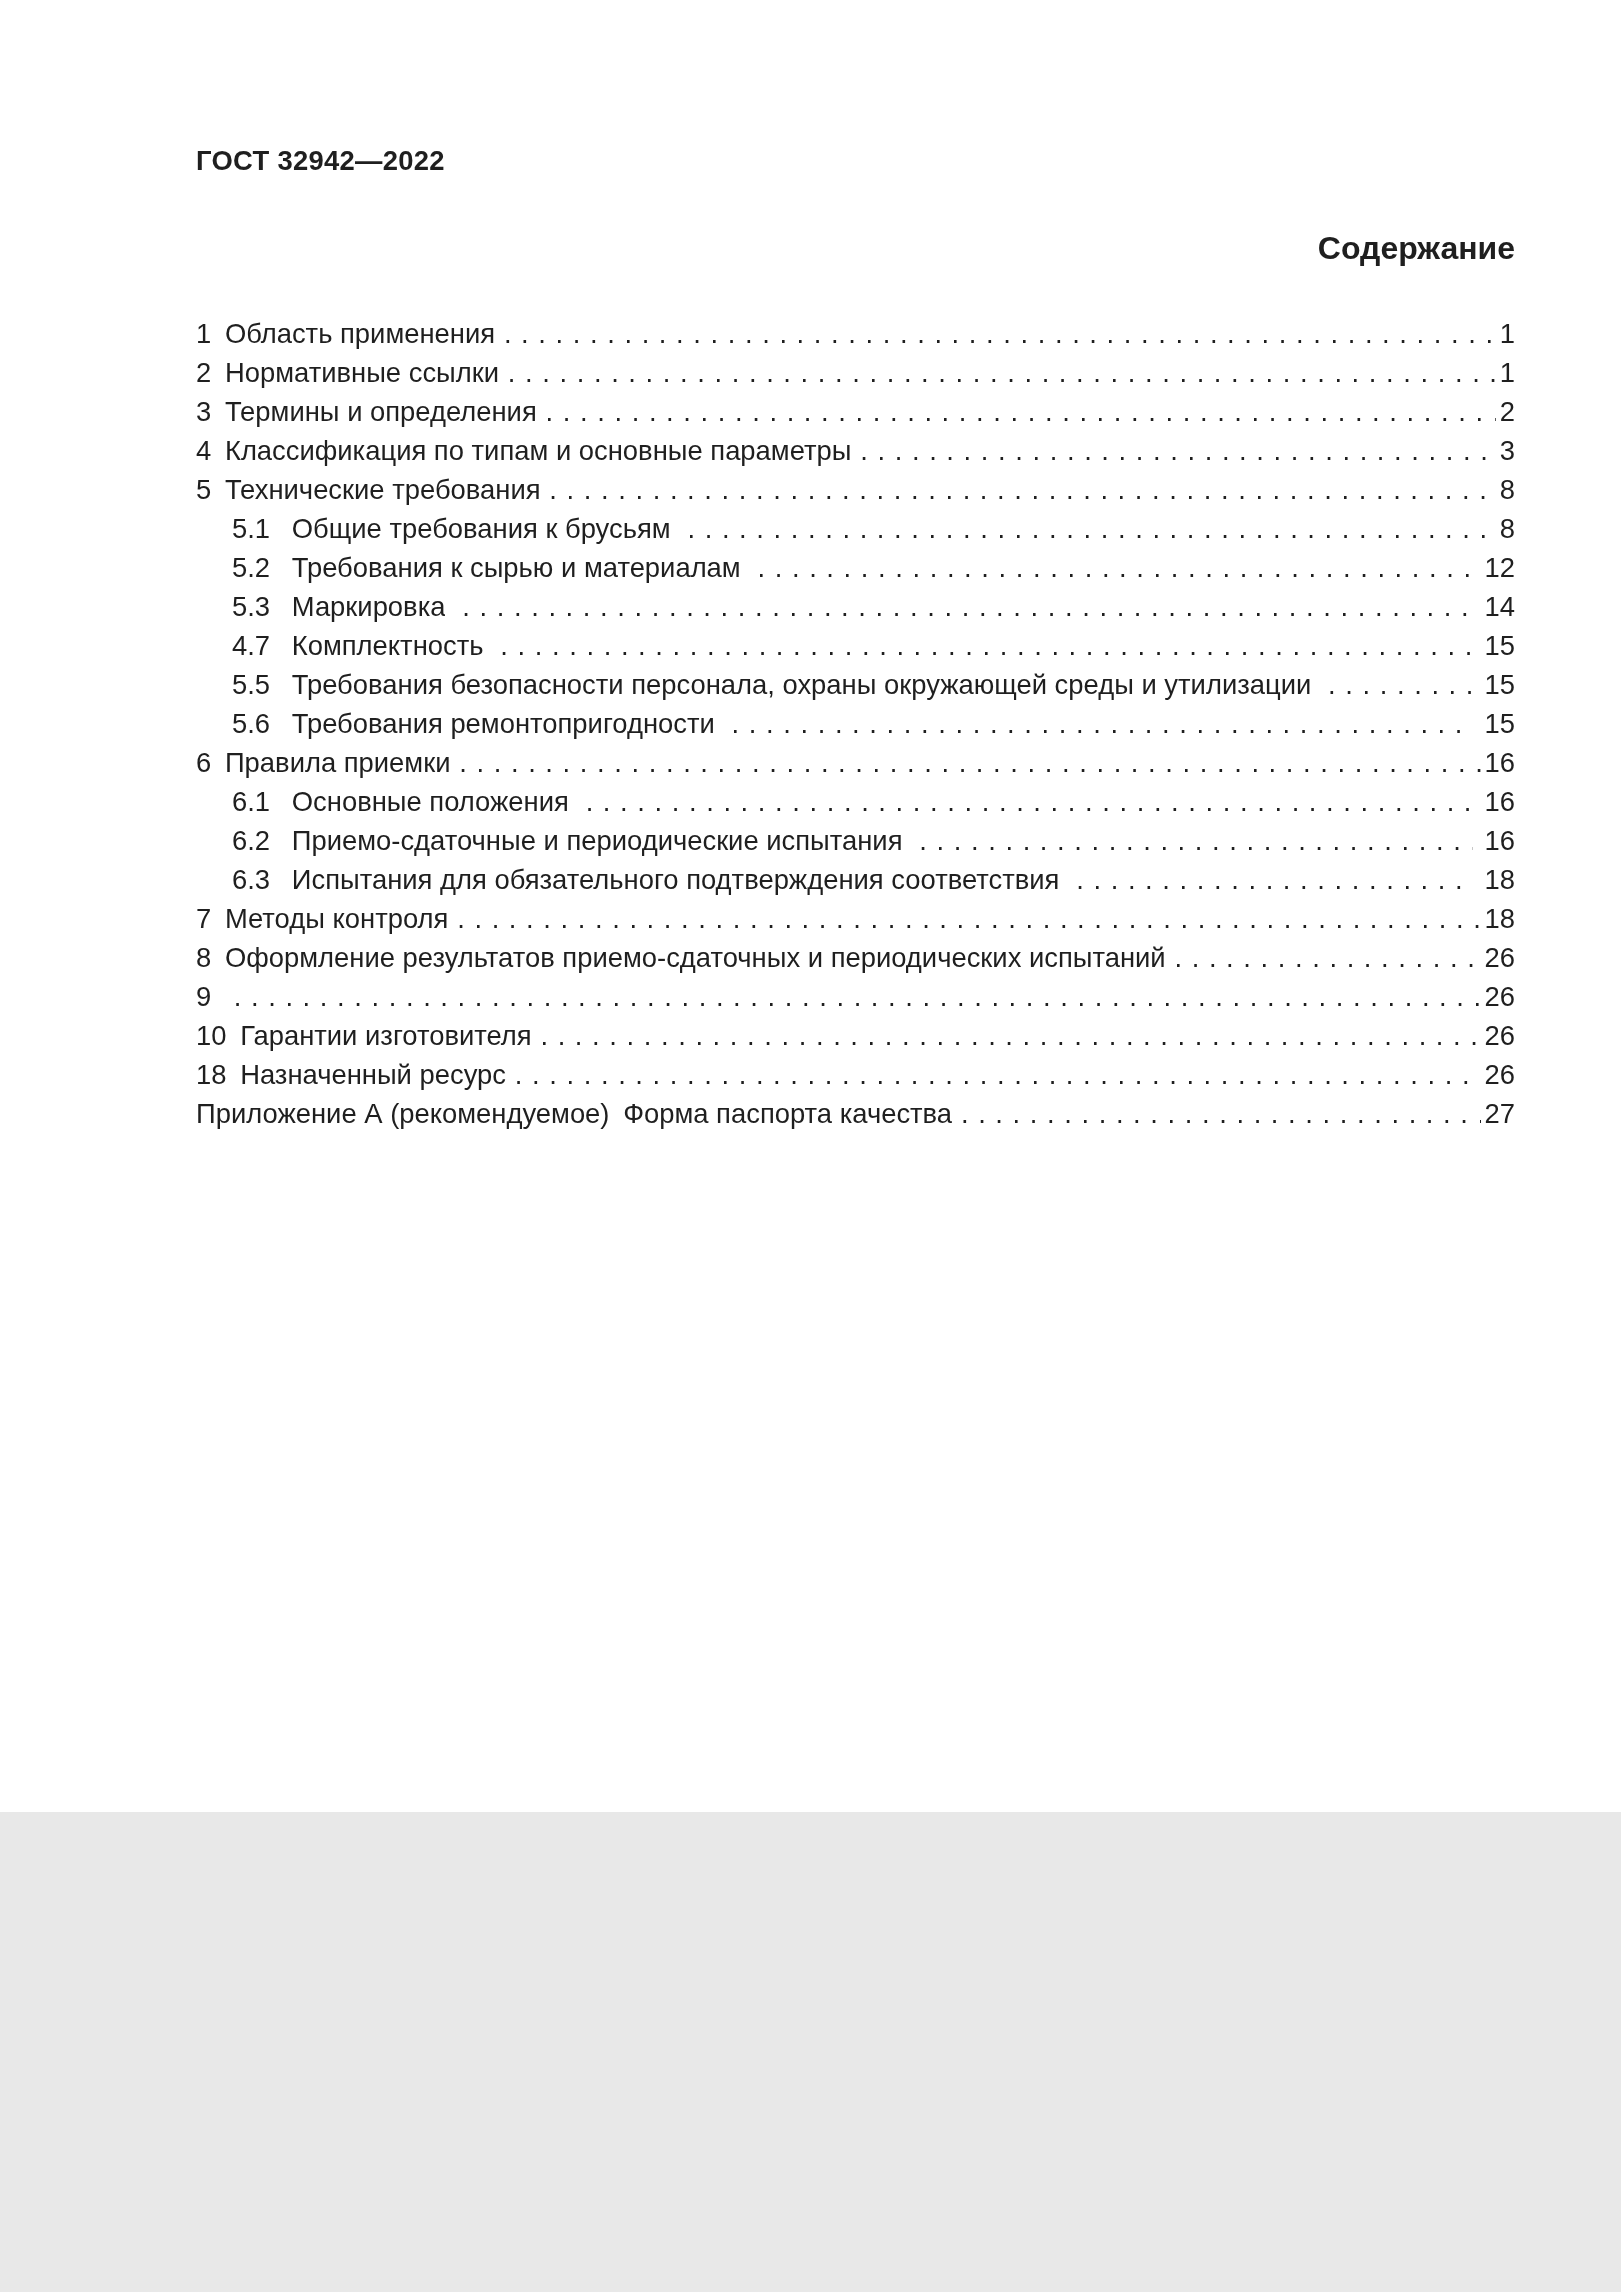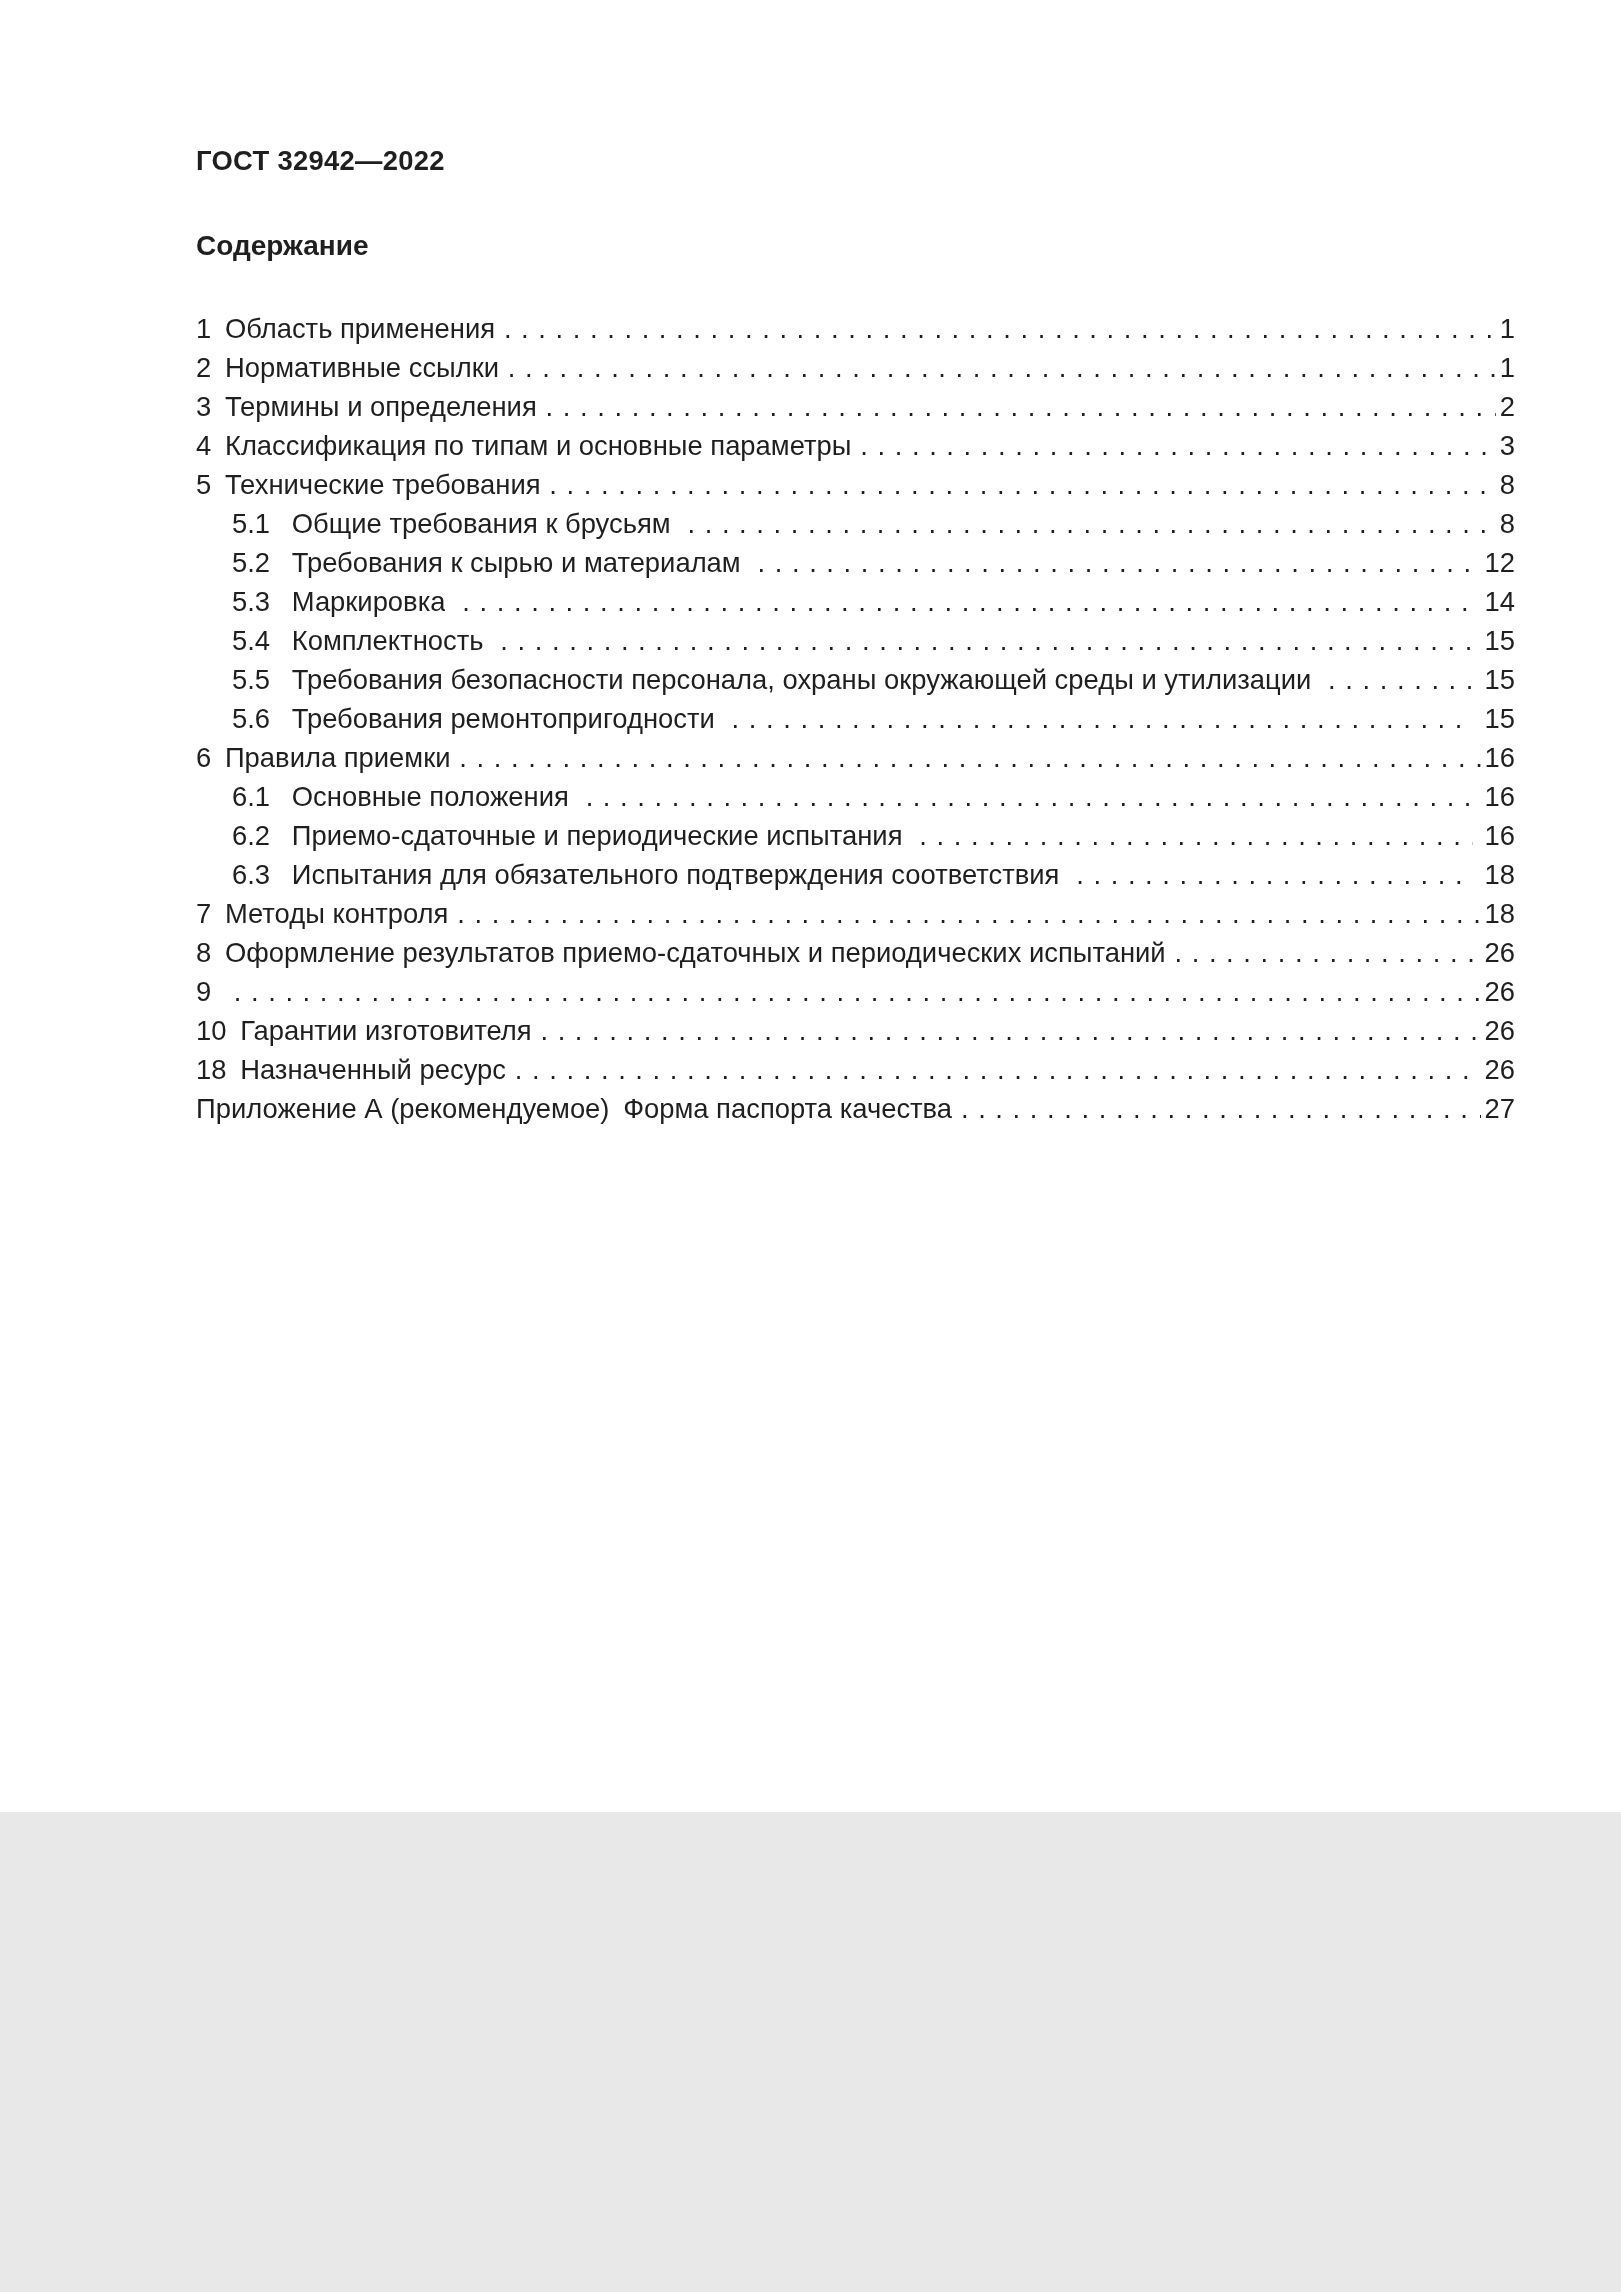--- a/index.html
+++ b/index.html
@@ -22,23 +22,23 @@
     left: 196px;
     right: 106px;
     top: 145px;
   }
   .doc-code {
     font-size: 27.4px;
     font-weight: bold;
     letter-spacing: 0.3px;
   }
   .toc-heading {
-    font-size: 28px;
+    font-size: 32px;
     font-weight: bold;
-    text-align: left;
+    text-align: right;
     margin: 53px 0 47px 0;
   }
   .toc-list {
     width: 100%;
   }
   .toc-row {
     display: flex;
     flex-direction: row;
     align-items: flex-end;
     font-size: 27.4px;
@@ -129,21 +129,21 @@
     <span class="toc-dots">. . . . . . . . . . . . . . . . . . . . . . . . . . . . . . . . . . . . . . . . . . . . . . . . . . . . . . . . . . . . . . . . . . . . . . . . . . . . . . . . . . . . . . . . . . . . . . . . . . . . . . . . . . . . . . . . . . . . . . . . . . . . . . . . . . . . . . . . . . . . . . . . . . . . . . . . . . . . . . . . </span>
     <span class="toc-page">12</span>
   </div>
         <div class="toc-row sub">
     <span class="toc-num">5.3</span>
     <span class="toc-title">Маркировка</span>
     <span class="toc-dots">. . . . . . . . . . . . . . . . . . . . . . . . . . . . . . . . . . . . . . . . . . . . . . . . . . . . . . . . . . . . . . . . . . . . . . . . . . . . . . . . . . . . . . . . . . . . . . . . . . . . . . . . . . . . . . . . . . . . . . . . . . . . . . . . . . . . . . . . . . . . . . . . . . . . . . . . . . . . . . . . </span>
     <span class="toc-page">14</span>
   </div>
         <div class="toc-row sub">
-    <span class="toc-num">5.4</span>
+    <span class="toc-num">4.7</span>
     <span class="toc-title">Комплектность</span>
     <span class="toc-dots">. . . . . . . . . . . . . . . . . . . . . . . . . . . . . . . . . . . . . . . . . . . . . . . . . . . . . . . . . . . . . . . . . . . . . . . . . . . . . . . . . . . . . . . . . . . . . . . . . . . . . . . . . . . . . . . . . . . . . . . . . . . . . . . . . . . . . . . . . . . . . . . . . . . . . . . . . . . . . . . . </span>
     <span class="toc-page">15</span>
   </div>
         <div class="toc-row sub">
     <span class="toc-num">5.5</span>
     <span class="toc-title">Требования безопасности персонала, охраны окружающей среды и утилизации</span>
     <span class="toc-dots">. . . . . . . . . . . . . . . . . . . . . . . . . . . . . . . . . . . . . . . . . . . . . . . . . . . . . . . . . . . . . . . . . . . . . . . . . . . . . . . . . . . . . . . . . . . . . . . . . . . . . . . . . . . . . . . . . . . . . . . . . . . . . . . . . . . . . . . . . . . . . . . . . . . . . . . . . . . . . . . . </span>
     <span class="toc-page">15</span>
   </div>

